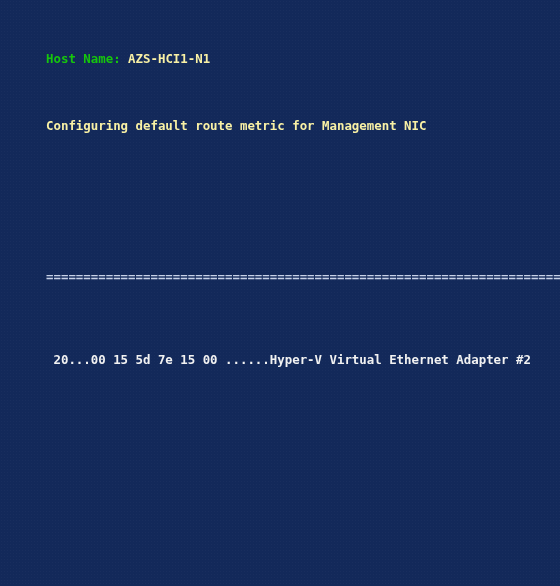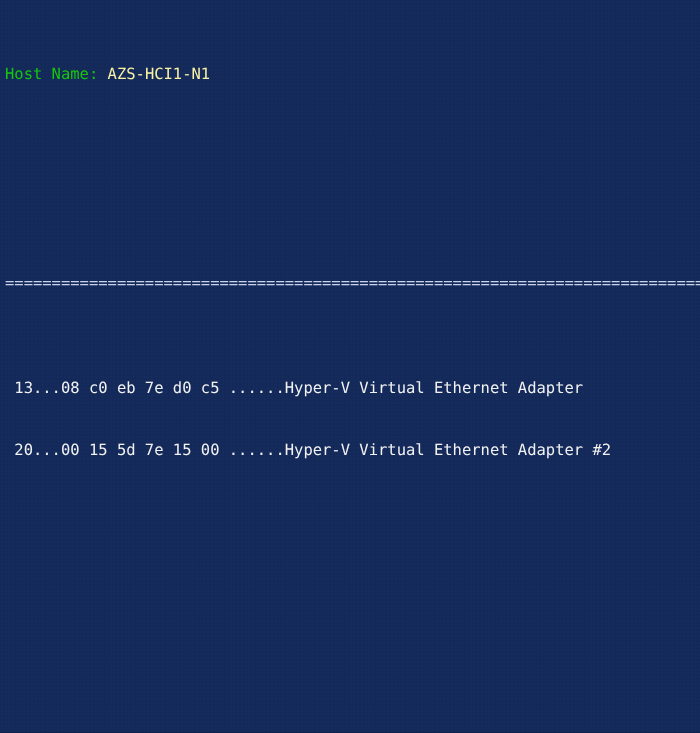--- a/index.html
+++ b/index.html
@@ -33,44 +33,45 @@
     width: 556px;
     white-space: pre;
     font-family: "DejaVu Sans Mono", "Liberation Mono", monospace;
     font-size: 12.4px;
     line-height: 16.72px;
   }
   .ln {
     display: block;
     height: 16.72px;
     white-space: pre;
-    font-weight: normal;
+    font-weight: bold;
+    margin-left: 42px;
   }
   .c-green  { color: #16c60c; }
   .c-yellow { color: #f9f1a5; }
   .c-white  { color: #f2f2f2; }
   .c-sep    { color: #c8d2e8; }
   .blank    { color: transparent; }
 </style>
 </head>
 <body>
 
 <div id="terminal">
   <div id="screen">
 
     <span class="ln"><span class="c-green">Host Name:</span><span class="blank"> </span><span class="c-yellow">AZS-HCI1-N1</span></span>
 
+    <span class="ln c-yellow">Configuring default route metric for Management NIC</span>
 
 
     <span class="ln blank"> </span>
 
     <span class="ln c-sep">===========================================================================</span>
 
 
-    <span class="ln c-white"> 13...08 c0 eb 7e d0 c5 ......Hyper-V Virtual Ethernet Adapter</span>
     <span class="ln c-white"> 20...00 15 5d 7e 15 00 ......Hyper-V Virtual Ethernet Adapter #2</span>
     
     
 
     
 
     
 
     
 

